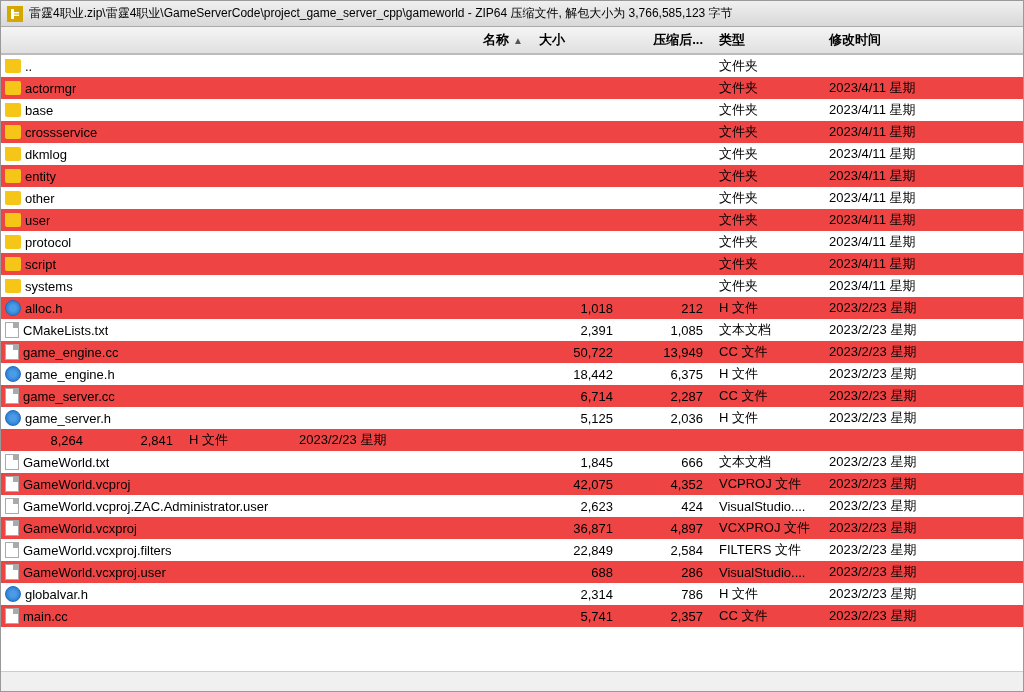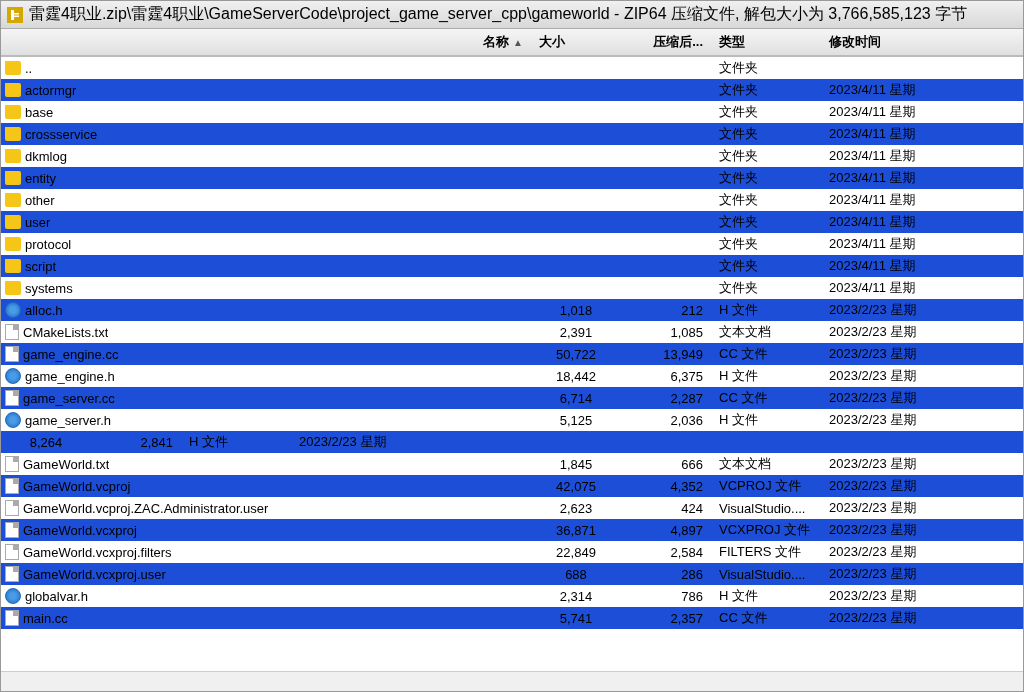--- a/index.html
+++ b/index.html
@@ -35,21 +35,21 @@
       background: #d4a800;
       display: flex;
       align-items: center;
       justify-content: center;
       font-size: 10px;
       color: #fff;
       font-weight: bold;
       flex-shrink: 0;
     }
     .title-text {
-      font-size: 16px;
+      font-size: 12px;
       color: #000;
       white-space: nowrap;
       overflow: hidden;
       text-overflow: ellipsis;
     }
     .column-header {
       display: flex;
       background: linear-gradient(to bottom, #f5f5f5, #e0e0e0);
       border-bottom: 2px solid #bbb;
       padding: 4px 0;
@@ -100,35 +100,35 @@
       display: flex;
       align-items: center;
       padding: 1px 0;
       min-height: 22px;
       border-bottom: none;
     }
     .file-row.even {
       background: #fff;
     }
     .file-row.odd {
-      background: #1d4ed8;
+      background: #ef4444;
     }
     .cell-name {
       width: 530px;
       padding: 0 4px;
       display: flex;
       align-items: center;
       gap: 4px;
       overflow: hidden;
       white-space: nowrap;
       text-overflow: ellipsis;
     }
     .cell-size {
       width: 90px;
-      text-align: center;
+      text-align: right;
       padding: 0 8px;
     }
     .cell-compressed {
       width: 90px;
       text-align: right;
       padding: 0 8px;
     }
     .cell-type {
       width: 110px;
       padding: 0 8px;

